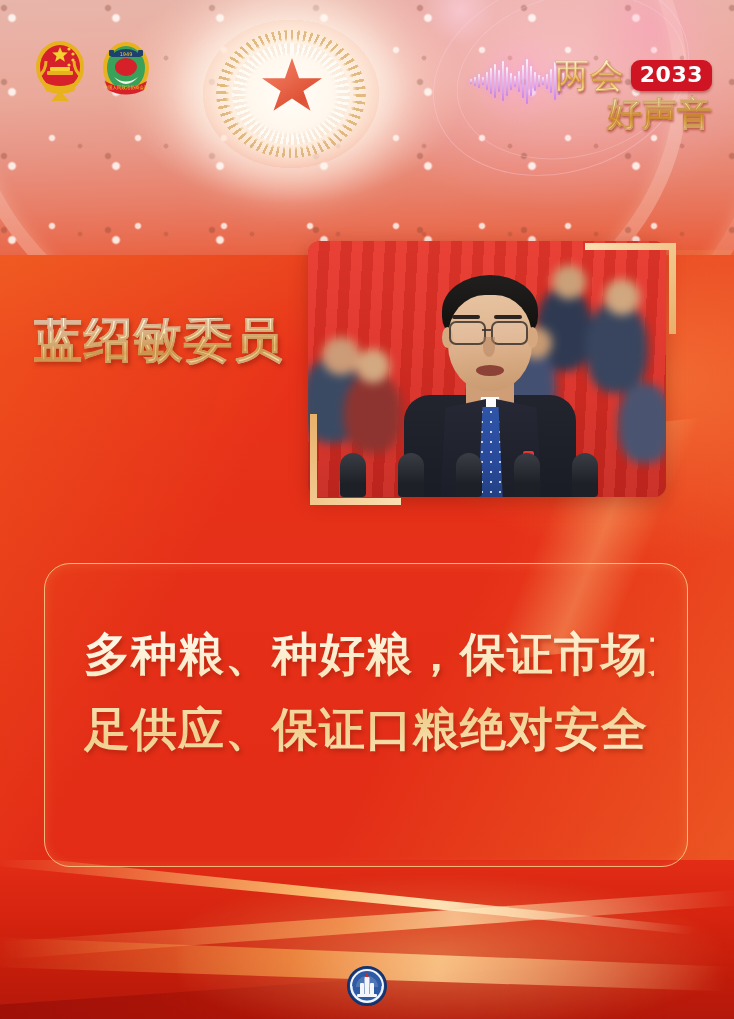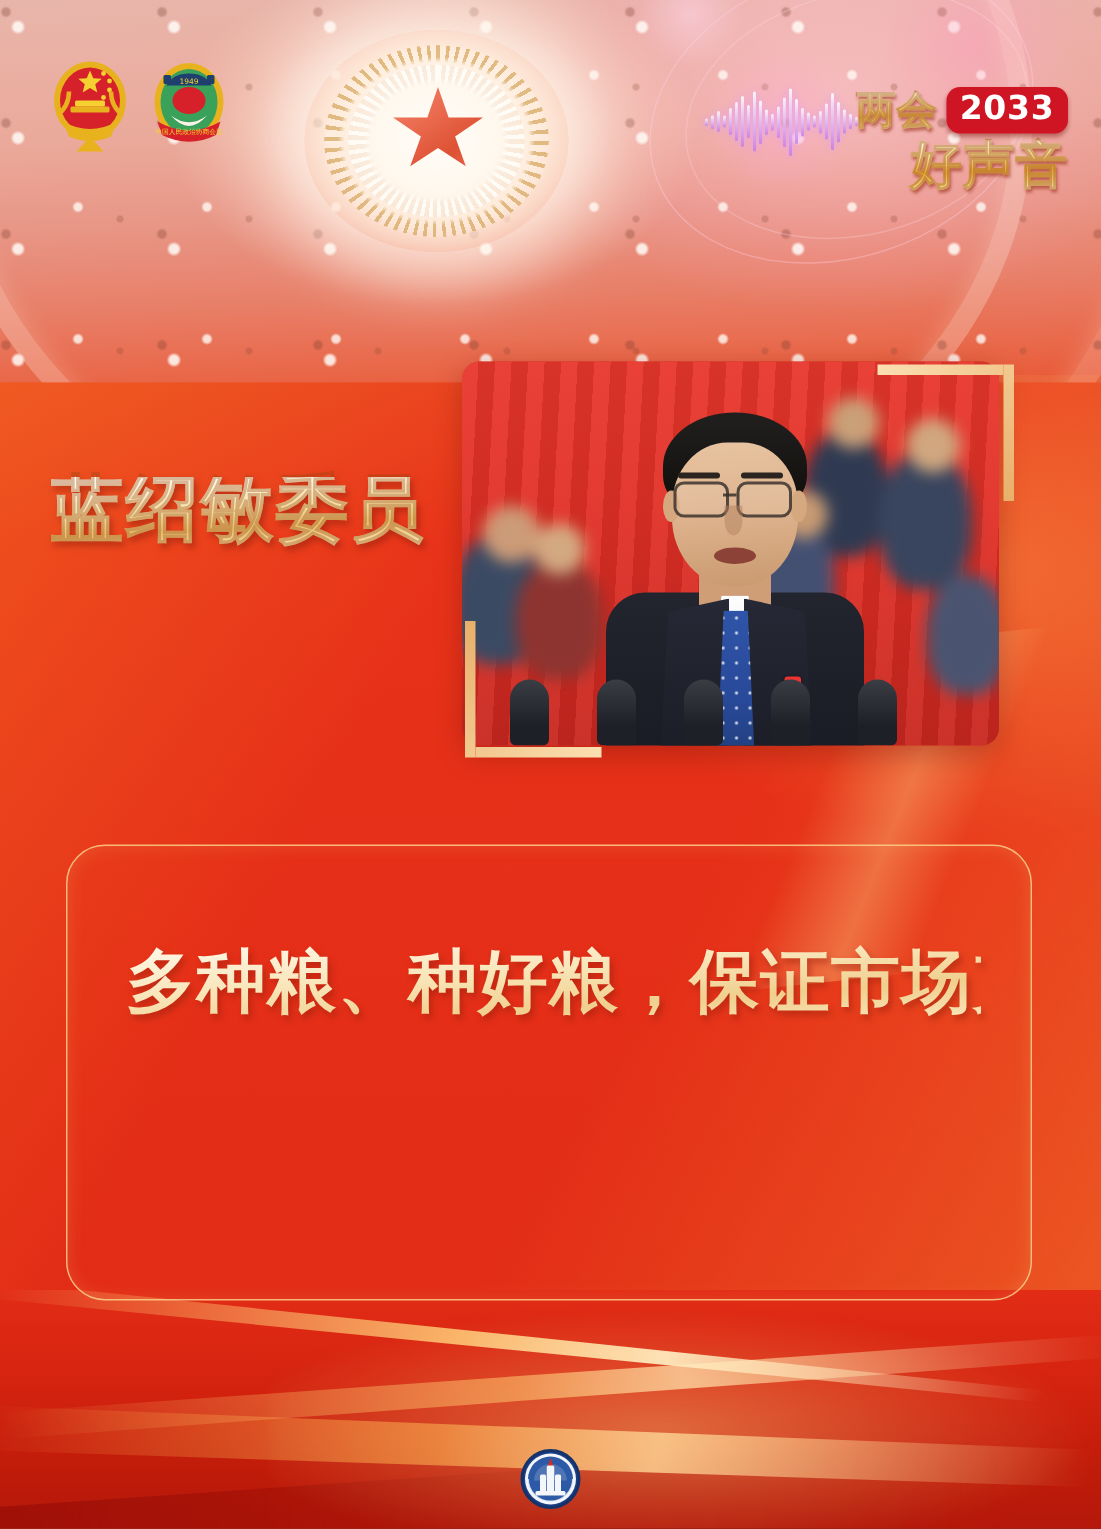--- a/index.html
+++ b/index.html
@@ -137,21 +137,21 @@
   
   .emblems{position:absolute;left:34px;top:37px;display:flex;gap:14px;z-index:6;}
   .emblem{position:relative;width:52px;height:68px;}
   .emblem svg{display:block;}
 
   
   .badge{position:absolute;right:22px;top:58px;z-index:8;text-align:right;}
   .badge-row{display:flex;align-items:center;justify-content:flex-end;gap:6px;}
   .badge-cn{
     font-family:"DejaVu Sans","Liberation Sans",sans-serif;
-    font-weight:bold;font-size:26px;line-height:1;
+    font-weight:normal;font-size:34px;line-height:1;
     letter-spacing:1px;
     background:linear-gradient(178deg,#fff6dc 6%,#f7dd9a 34%,#e8b253 62%,#f3d285 84%,#fceec4 100%);
     -webkit-background-clip:text;background-clip:text;color:transparent;
     -webkit-text-stroke:.6px rgba(160,86,22,.45);
     filter:drop-shadow(1px 2px 1px rgba(150,38,12,.55));
   }
   .badge-year{
     display:inline-block;background:#cf1524;color:#fff;
     font-family:"DejaVu Sans","Liberation Sans",sans-serif;
     font-weight:bold;font-size:22px;line-height:1;
@@ -515,20 +515,21 @@
         <div class="mic" style="left:242px;"></div>
       </div>
     </div>
     <div class="ph-frame-tr"></div>
     <div class="ph-frame-bl"></div>
   </div>
 
   <div class="quote-box"></div>
   <div class="quote">
     <div>多种粮、种好粮，保证市场充</div>
+    <div>足供应、保证口粮绝对安全，</div>
   </div>
 
   <div class="bottom">
     <div class="ribbon rb-dark"></div>
     <div class="ribbon rb-glow"></div>
     <div class="ribbon rb2"></div>
     <div class="ribbon rb3"></div>
     <div class="ribbon rb1"></div>
   </div>
 

